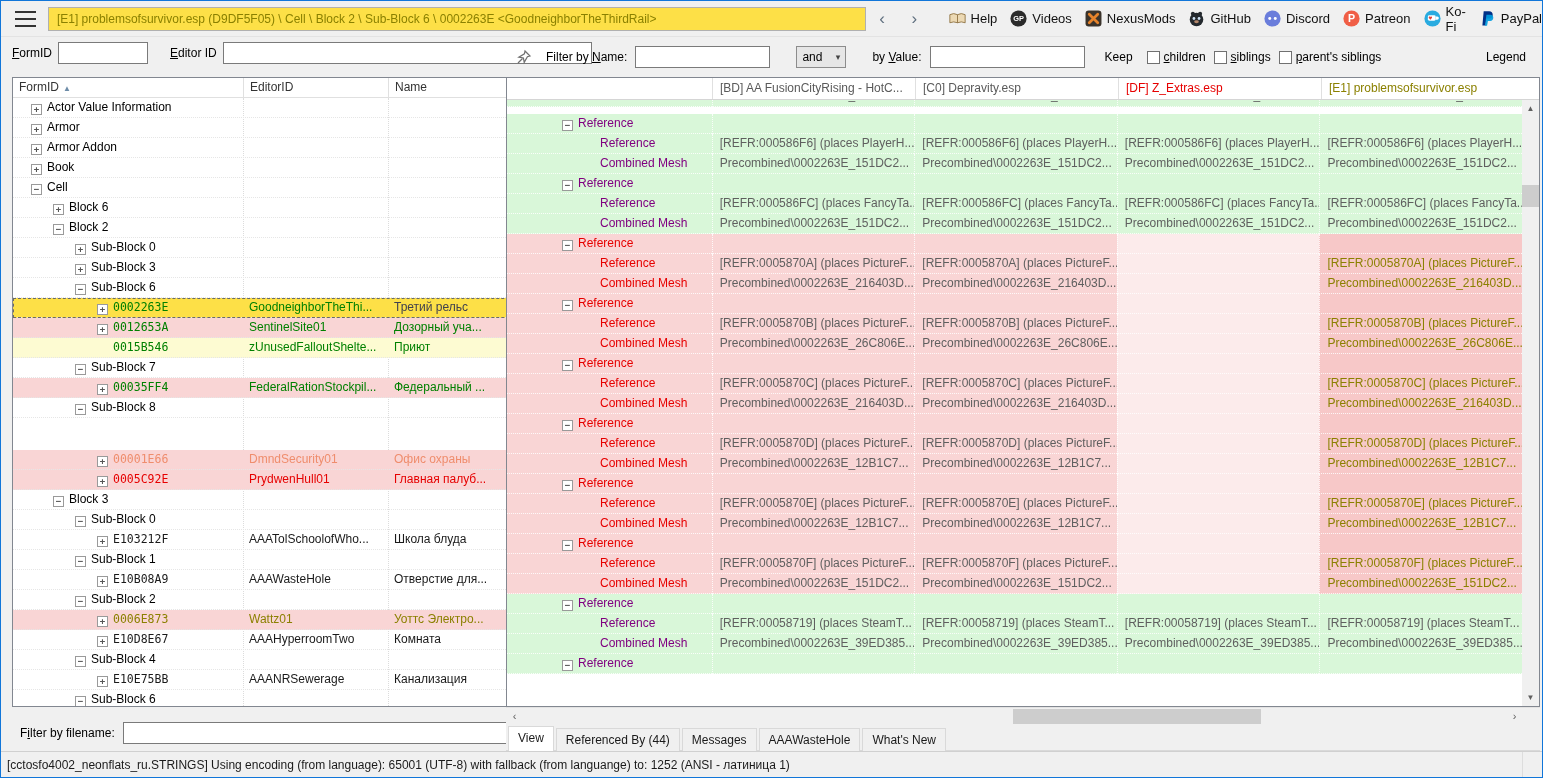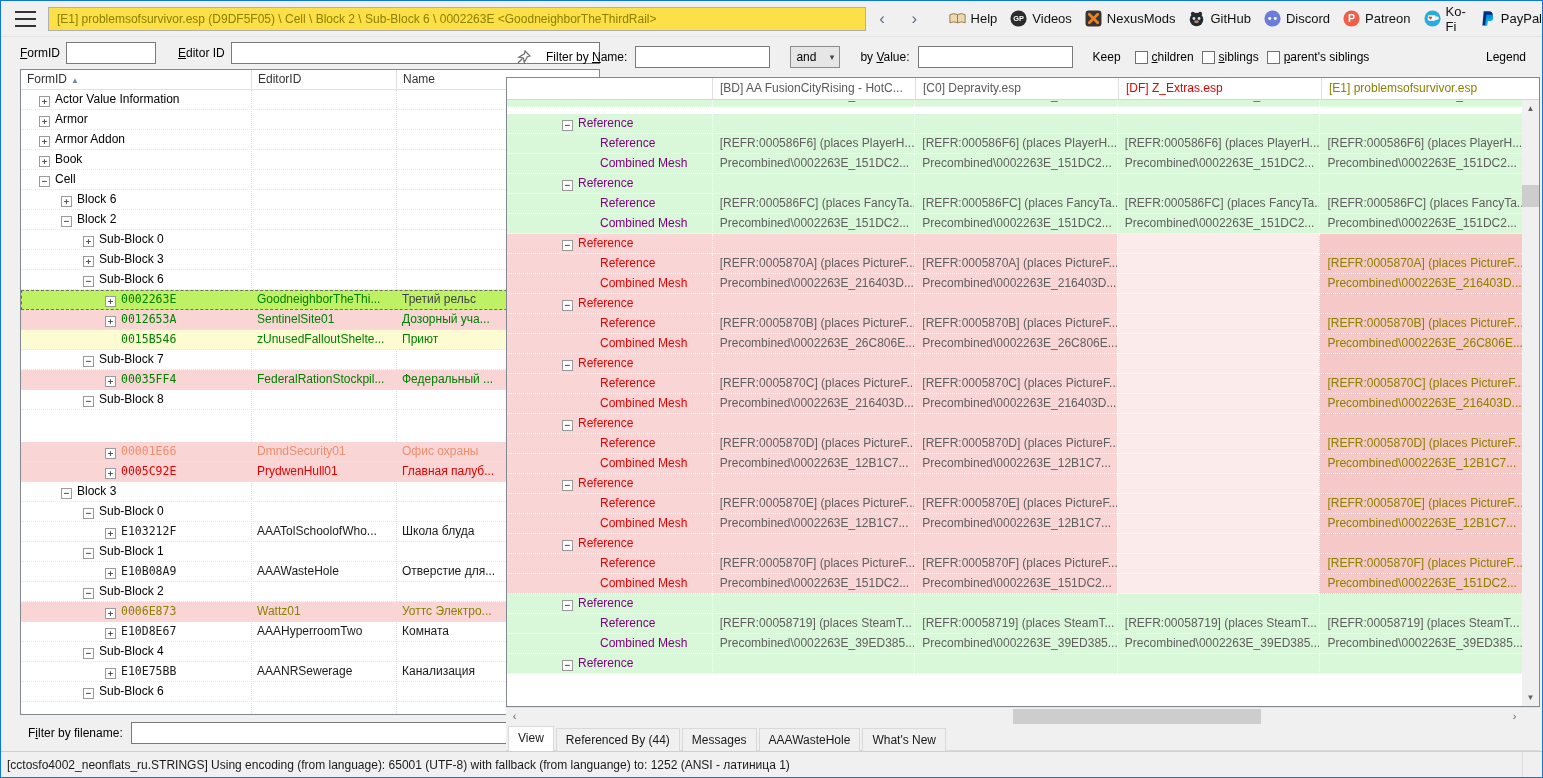--- a/index.html
+++ b/index.html
@@ -19,21 +19,21 @@
   .hamburger i{display:block;height:2px;background:#333;}
   .crumbbox{width:860px;height:24px;background:#fde047;border:1px solid #b0b0b0;font-size:12px;color:#8a8000;line-height:22px;padding:0 8px;white-space:nowrap;overflow:hidden;}
   .navbtn{font-size:17px;color:#5f6f7f;width:34px;text-align:center;}
   .tlinks{display:flex;align-items:center;margin-left:18px;gap:13px;}
   .tlink{display:flex;align-items:center;gap:5px;font-size:13px;color:#111;}
   .ticon{width:17px;height:17px;display:inline-block;}
   .ticon svg{width:17px;height:17px;display:block;}
   
   .middle{flex:1 1 auto;position:relative;background:#f0f0f0;min-height:0;}
   
-  .leftpanel{position:absolute;left:19px;top:0;width:580px;height:100%;display:flex;flex-direction:column;}
+  .leftpanel{position:absolute;left:11px;top:0;width:580px;height:100%;display:flex;flex-direction:column;gap:8px;}
   .idrow{height:32px;display:flex;align-items:center;font-size:12px;color:#000;flex:0 0 auto;}
   .idrow label{margin-right:6px;}
   .tinput{height:22px;border:1px solid #7a7a7a;background:#fff;font-size:12px;padding:0 4px;}
   #formid-input{width:90px;margin-right:22px;}
   #editorid-input{flex:1;}
   .treewrap{flex:1 1 auto;border:1px solid #828790;background:#fff;position:relative;overflow:hidden;display:flex;flex-direction:column;min-height:0;}
   .theader{height:20px;border-bottom:1px solid #e0e0e0;display:flex;font-size:12px;color:#333;flex:0 0 auto;position:relative;}
   .thcell{padding:2px 6px;position:relative;}
   .thcell.c1{width:230px;}
   .thcell.c2{width:145px;border-left:1px solid #e0e0e0;}
@@ -43,42 +43,42 @@
   .colguide{position:absolute;top:0;bottom:0;width:0;border-left:1px dotted #dcdcdc;}
   .lrow{height:20px;line-height:19px;font-size:12px;position:relative;border-bottom:1px dotted #e6e6e6;white-space:nowrap;}
   .lrow .lc1{position:absolute;left:0;top:0;bottom:0;width:230px;overflow:hidden;}
   .lrow .lc2{position:absolute;left:230px;top:0;bottom:0;width:145px;overflow:hidden;padding-left:6px;}
   .lrow .lc3{position:absolute;left:375px;top:0;bottom:0;right:0;overflow:hidden;padding-left:6px;}
   .lrow.catrow .lc1{width:100%;}
   .ebox{display:inline-block;width:11px;height:11px;border:1px solid #9a9a9a;background:#fff;font:700 9px/9px "DejaVu Sans Mono",monospace;text-align:center;color:#555;margin-right:5px;vertical-align:-1px;}
   .fid{font-family:"DejaVu Sans Mono",monospace;font-size:11.5px;}
   .bg-pink{background:#f9d5d5;}
   .bg-yellow{background:#fdfbd2;}
-  .bg-selected{background:#bef264;outline:1px dashed #6a6a6a;outline-offset:-1px;}
+  .bg-selected{background:#fde047;outline:1px dashed #6a6a6a;outline-offset:-1px;}
   .fg-black{color:#1a1a1a;}
   .fg-green{color:#008000;}
   .fg-salmon{color:#ef8d6d;margin-top:32px;}
   .fg-red{color:#e60000;}
   .fg-olive{color:#8b8000;}
   .fg-dark{color:#40404e;}
   .vsb{position:absolute;right:0;top:0;bottom:0;width:17px;background:#f0f0f0;}
   .vsb .arr{position:absolute;left:0;width:17px;height:17px;color:#5f5f5f;font-size:8px;text-align:center;line-height:17px;}
   .vsb .arr.up{top:0;}
   .vsb .arr.dn{bottom:0;}
   .vsb .thumb{position:absolute;left:0;width:17px;background:#cdcdcd;}
   .fnrow{height:36px;display:flex;align-items:center;font-size:12px;flex:0 0 auto;}
   .fnrow label{margin:0 8px 0 8px;}
   #filename-input{flex:1;margin-right:0px;}
   
   .rightpanel{position:absolute;left:505px;top:0;right:2px;height:100%;display:flex;flex-direction:column;}
   .filterrow{height:40px;display:flex;align-items:center;font-size:12px;flex:0 0 auto;gap:6px;}
   .pin{width:16px;height:16px;margin:0 8px 0 10px;flex:0 0 auto;}
   .finput{height:22px;border:1px solid #7a7a7a;background:#fff;font-size:12px;padding:0 4px;}
   #fname-input{width:135px;margin-left:2px;}
-  .opselect{height:22px;width:50px;border:1px solid #8c8c8c;background:#e6e6e6;font-size:12px;display:flex;align-items:center;justify-content:space-between;padding:0 5px;margin:0 14px;}
+  .opselect{height:22px;width:50px;border:1px solid #8c8c8c;background:#e6e6e6;font-size:12px;display:flex;align-items:center;justify-content:space-between;padding:0 5px;margin:0 20px;}
   .opselect .chev{font-size:9px;color:#444;}
   #fvalue-input{width:155px;margin-left:2px;}
   .keeplbl{margin-left:14px;}
   .cbwrap{display:flex;align-items:center;gap:4px;margin-left:8px;}
   .cbox{width:13px;height:13px;border:1px solid #707070;background:#fff;display:inline-block;}
   .legend{margin-left:auto;margin-right:14px;}
   .rtable{flex:1 1 auto;border:1px solid #828790;background:#fff;position:relative;overflow:hidden;display:flex;flex-direction:column;min-height:0;}
   .rheader{height:22px;display:flex;border-bottom:1px solid #d5d5d5;font-size:12px;flex:0 0 auto;}
   .rhcell{padding:3px 7px;white-space:nowrap;overflow:hidden;}
   .rhcell.h0{width:205px;}

